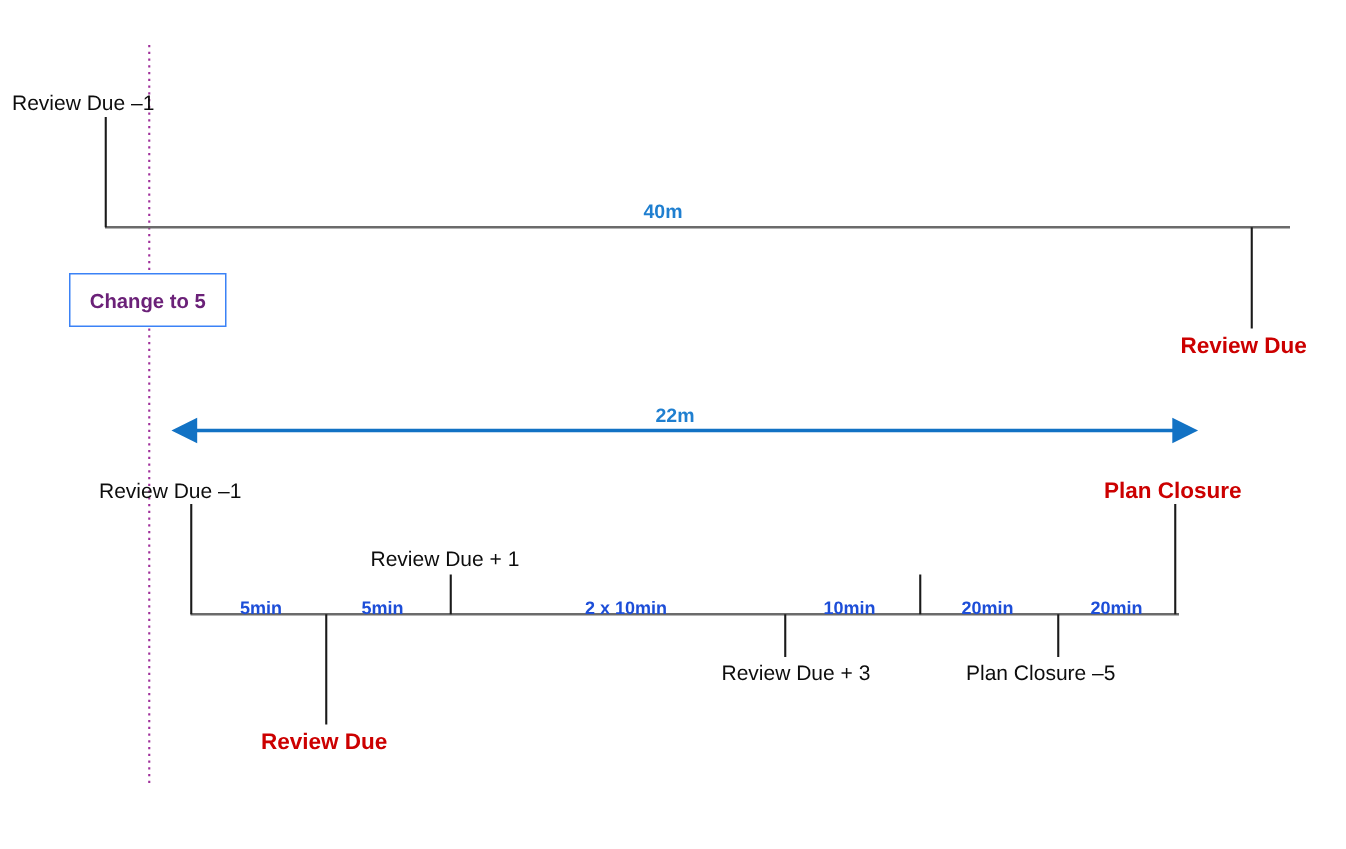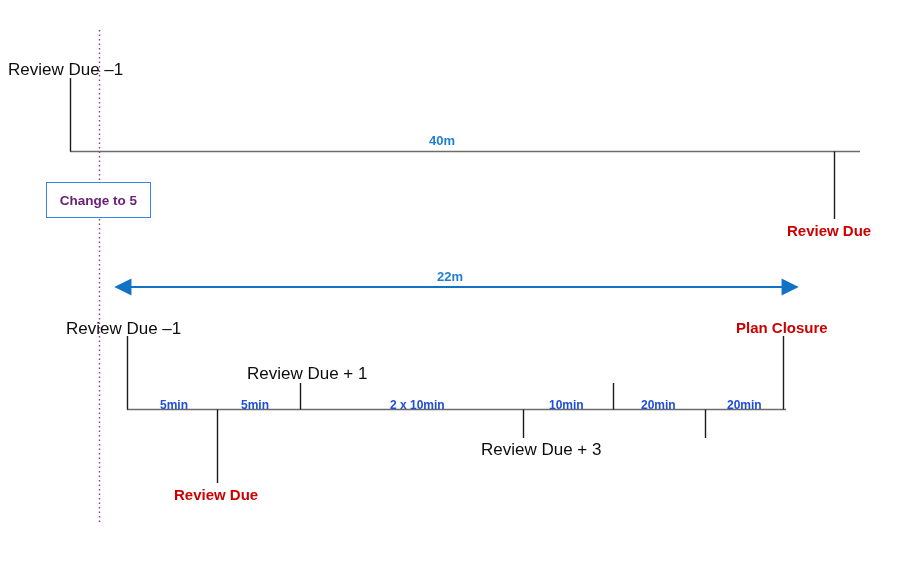--- a/index.html
+++ b/index.html
@@ -24,21 +24,21 @@
     width: 897px;
     height: 566px;
   }
   .lbl {
     position: absolute;
     white-space: nowrap;
     font-family: "Liberation Sans", sans-serif;
   }
   
   .lbl-plain {
-    font-size: 17px;
+    font-size: 14px;
     color: #0d0d0d;
     font-weight: 400;
   }
   
   .lbl-red {
     font-size: 15px;
     color: #cc0000;
     font-weight: bold;
   }
   
@@ -141,14 +141,15 @@
   <div class="lbl lbl-blue" style="left:549px; top:398px;text-align:center;">10min</div>
 
   <div class="lbl lbl-blue" style="left:641px; top:398px;">20min</div>
 
   <div class="lbl lbl-blue" style="left:727px; top:398px;">20min</div>
 
   <div class="lbl lbl-red" style="left:174px; top:486px;">Review Due</div>
 
   <div class="lbl lbl-plain" style="left:469px; top:440px;margin-left:12px;">Review Due + 3</div>
 
+  <div class="lbl lbl-plain" style="left:644px; top:440px;">Plan Closure –5</div>
 
 </div>
 
 </body></html>

